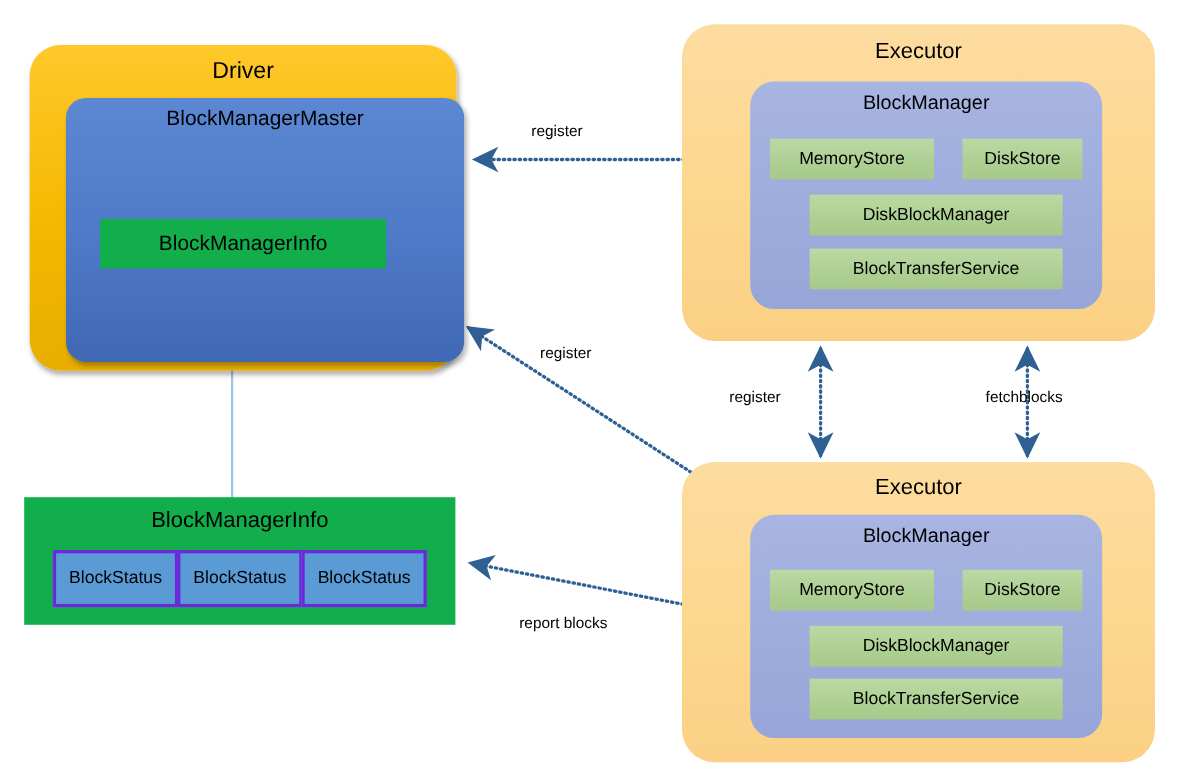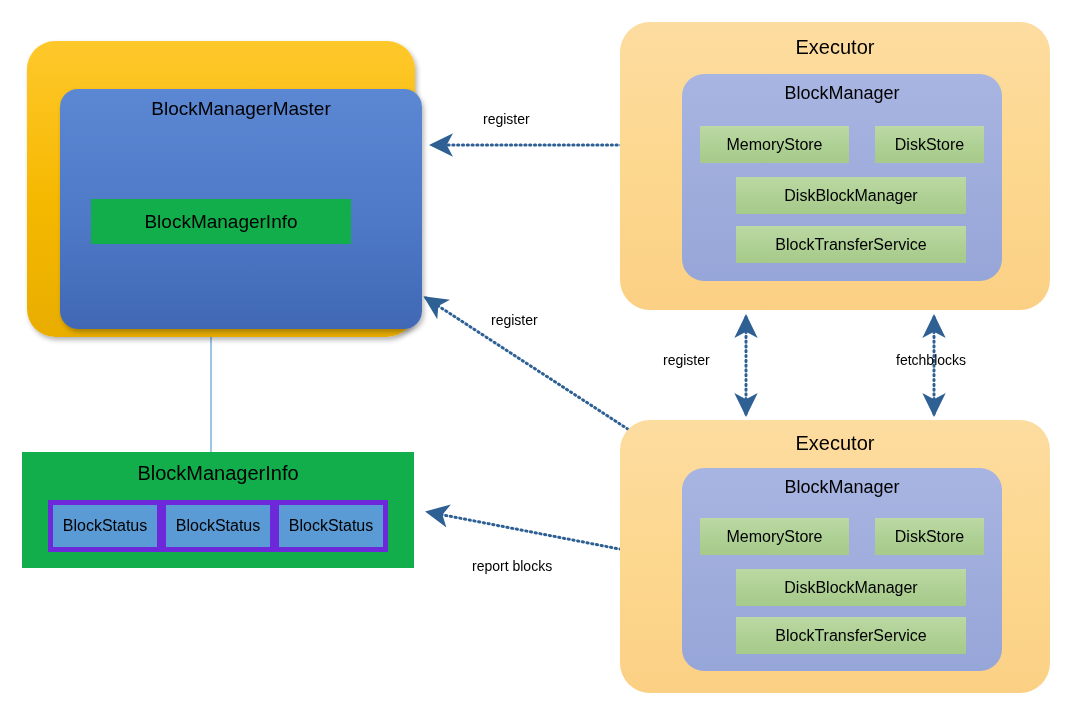--- a/index.html
+++ b/index.html
@@ -65,21 +65,21 @@
   .green-flat {
     background: #12AE4C;
   }
   
   .lgreen {
     background: linear-gradient(180deg, #BBD9A3 0%, #AED094 55%, #A6CA8A 100%);
   }
   
   .bstatus {
     background: #5B9BD5;
-    border: 5px solid #6d28d9;
+    border: 3px solid #6d28d9;
     box-sizing: border-box;
   }
   .lbl {
     position: absolute;
     display: flex;
     align-items: center;
     justify-content: center;
     font-size: 19px;
     color: #000;
     white-space: nowrap;
@@ -113,20 +113,21 @@
   <line x1="640" y1="437" x2="426" y2="298" stroke="#2E6094" stroke-width="3" stroke-dasharray="1.2 3.6" stroke-linecap="round" marker-end="url(#arrowhead)"></line>
 
   <line x1="640" y1="553" x2="428" y2="512" stroke="#2E6094" stroke-width="3" stroke-dasharray="1.2 3.6" stroke-linecap="round" marker-end="url(#arrowhead)"></line>
 
   <line x1="746" y1="317" x2="746" y2="414" stroke="#2E6094" stroke-width="3" stroke-dasharray="1.2 3.6" stroke-linecap="round" marker-start="url(#arrowtail)" marker-end="url(#arrowhead)"></line>
 
   <line x1="934" y1="317" x2="934" y2="414" stroke="#2E6094" stroke-width="3" stroke-dasharray="1.2 3.6" stroke-linecap="round" marker-start="url(#arrowtail)" marker-end="url(#arrowhead)"></line>
 </svg>
 
 <div class="box driver" style="left:27px; top:41px; width:388px; height:296px;">
+  <div class="title" style="top:12px; font-size:21px;">Driver</div>
 
   <div class="box bmm" style="left:33px; top:48px; width:362px; height:240px;">
     <div class="title" style="top:9px; font-size:19px;">BlockManagerMaster</div>
 
 
     <div class="box green" style="left:31px; top:110px; width:260px; height:45px;">
       <span class="lbl">BlockManagerInfo</span>
     </div>
   </div>
 </div>

